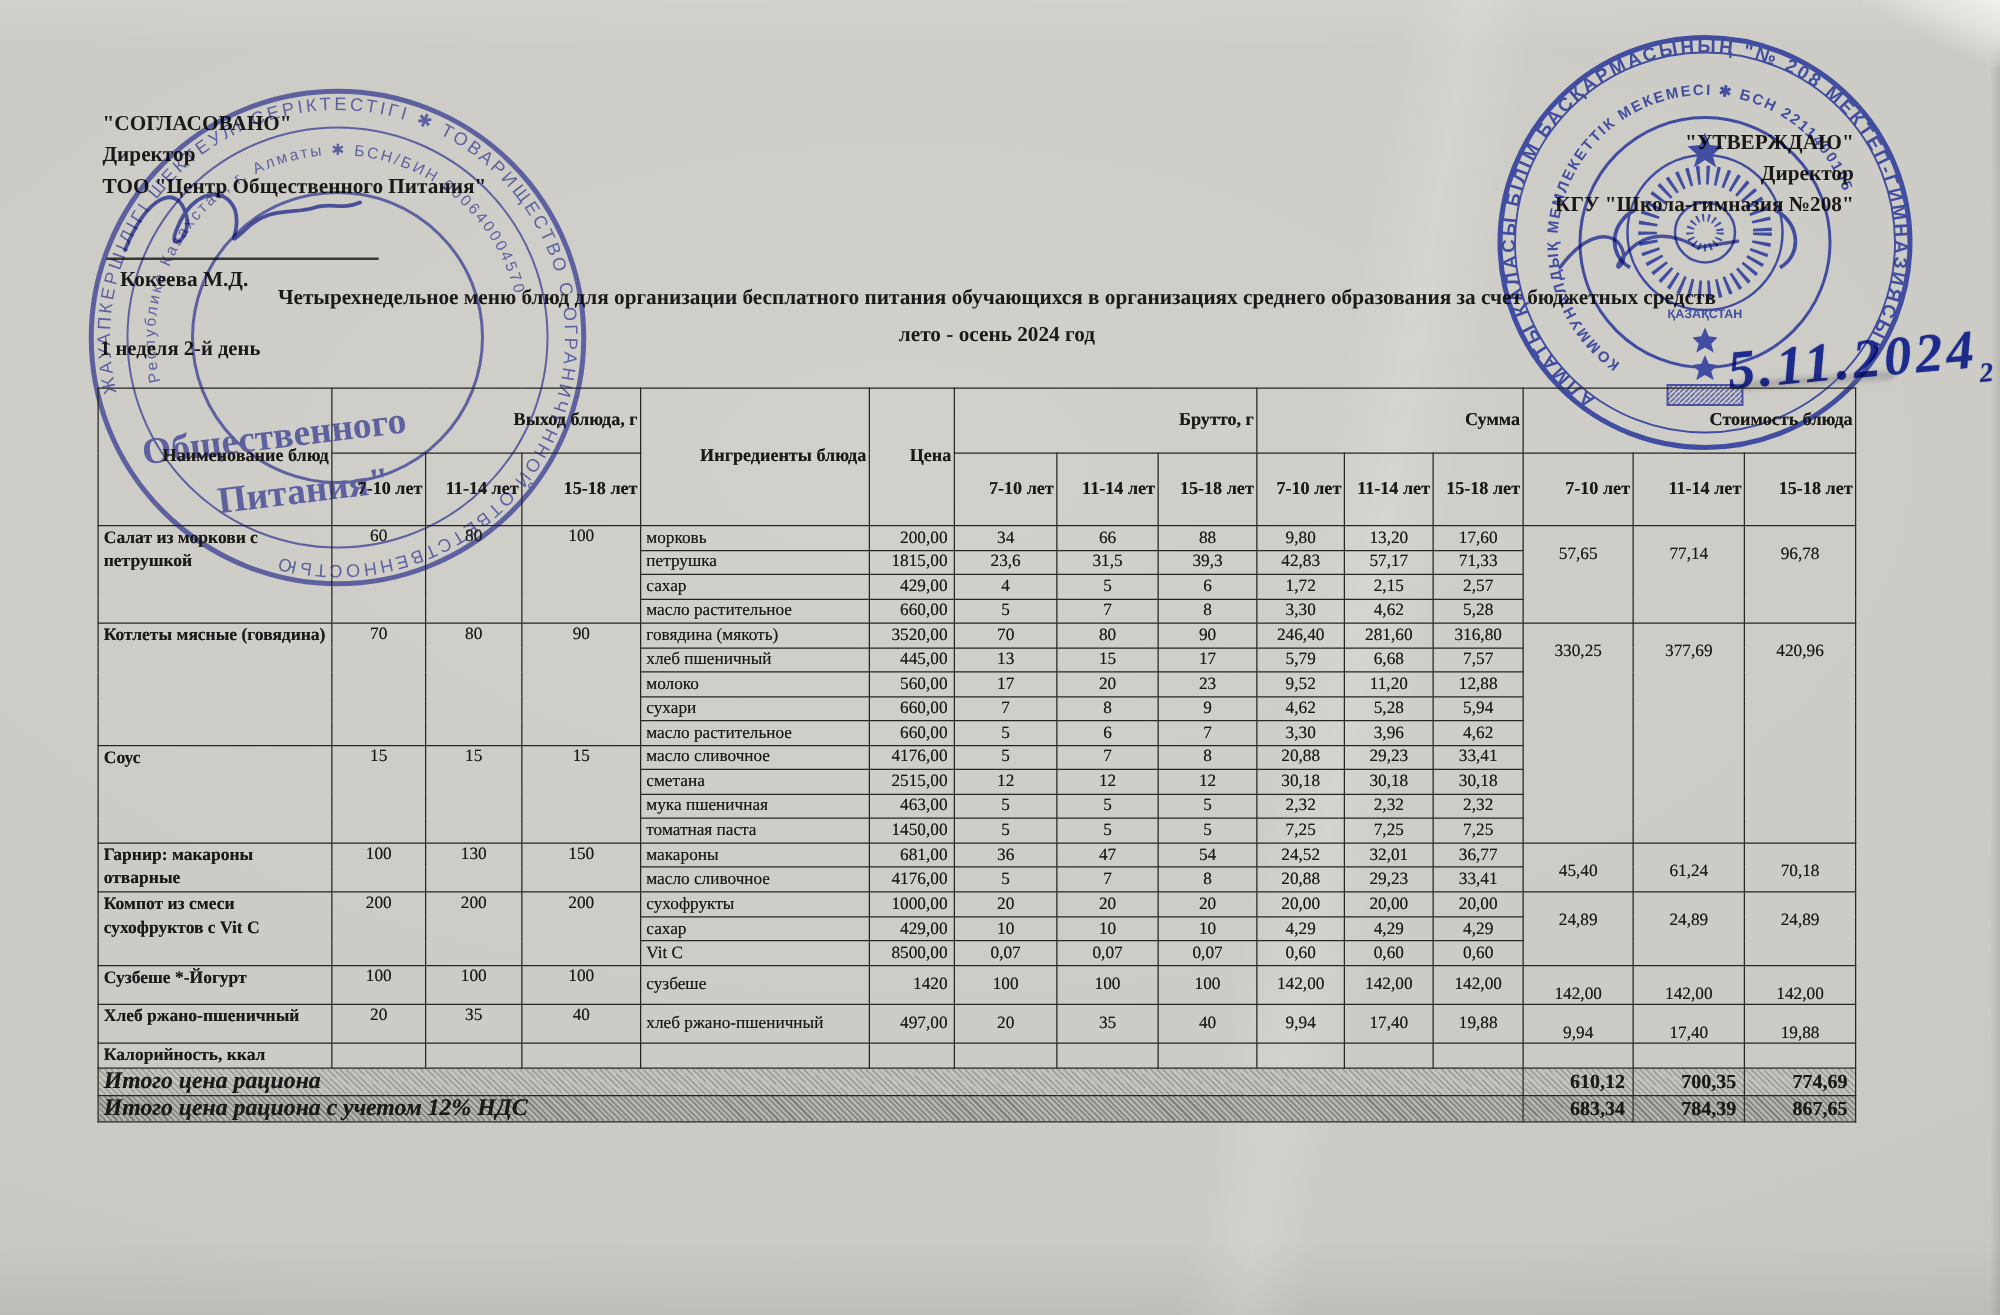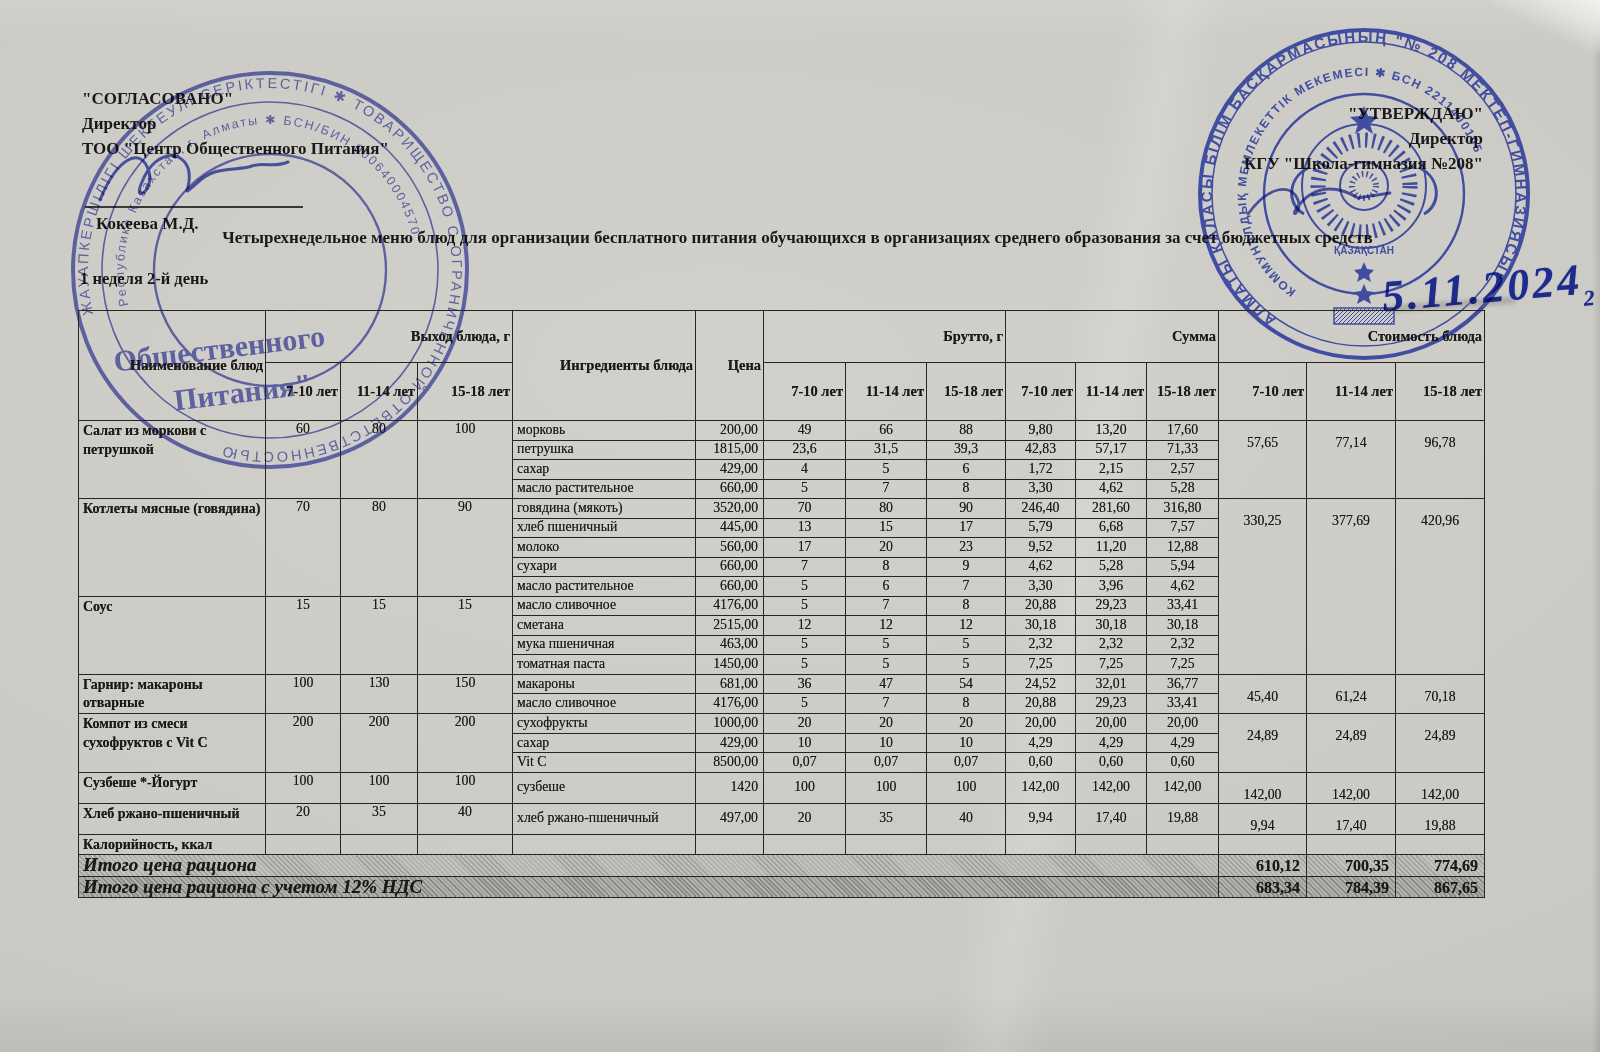--- a/index.html
+++ b/index.html
@@ -78,20 +78,21 @@
     <div>"УТВЕРЖДАЮ"</div>
     <div>Директор</div>
     <div>КГУ "Школа-гимназия №208"</div>
   </div>
 
   <svg class="ink" style="left:1242px;top:178px;" width="160" height="45" viewBox="0 0 160 45">
     <path d="M6,36 C28,6 50,6 56,22 C61,36 44,42 58,26 C76,4 100,10 116,20 L148,15" fill="none" stroke="#3c49b8" stroke-width="2.8" stroke-linecap="round" opacity="0.85"></path>
   </svg>
 
   <div class="doc-title" style="top:228px;">Четырехнедельное меню блюд для организации бесплатного питания обучающихся в организациях среднего образования за счет бюджетных средств</div>
+  <div class="doc-title" style="top:258px;">лето - осень 2024 год</div>
   <div class="week-label">1 неделя 2-й день</div>
 
   <svg class="stamp" style="left:60px;top:60px;opacity:.78;" width="420" height="420" viewBox="0 0 420 420">
     <defs>
       <path id="lsOuter" d="M210,210 m-182,0 a182,182 0 1,1 364,0 a182,182 0 1,1 -364,0"></path>
       <path id="lsInner" d="M210,210 m-146,0 a146,146 0 1,1 292,0 a146,146 0 1,1 -292,0"></path>
     </defs>
     <g fill="none" stroke="#4a52bd">
       <circle cx="210" cy="210" r="197" stroke-width="4"></circle>
       <circle cx="210" cy="210" r="168" stroke-width="1.6"></circle>
@@ -196,21 +197,21 @@
       </tr>
     </thead>
     <tbody id="menu-tbody">
         <tr>
           <td class="dish-name" rowspan="4">Салат из моркови с петрушкой</td>
           <td class="out" rowspan="4">60</td>
           <td class="out" rowspan="4">80</td>
           <td class="out" rowspan="4">100</td>
           <td class="ing">морковь</td>
           <td class="price">200,00</td>
-          <td class="num">49</td>
+          <td class="num">34</td>
           <td class="num">66</td>
           <td class="num">88</td>
           <td class="num">9,80</td>
           <td class="num">13,20</td>
           <td class="num">17,60</td>
           <td class="cost" rowspan="4">57,65</td>
           <td class="cost" rowspan="4">77,14</td>
           <td class="cost" rowspan="4">96,78</td>
         </tr>
         <tr>

